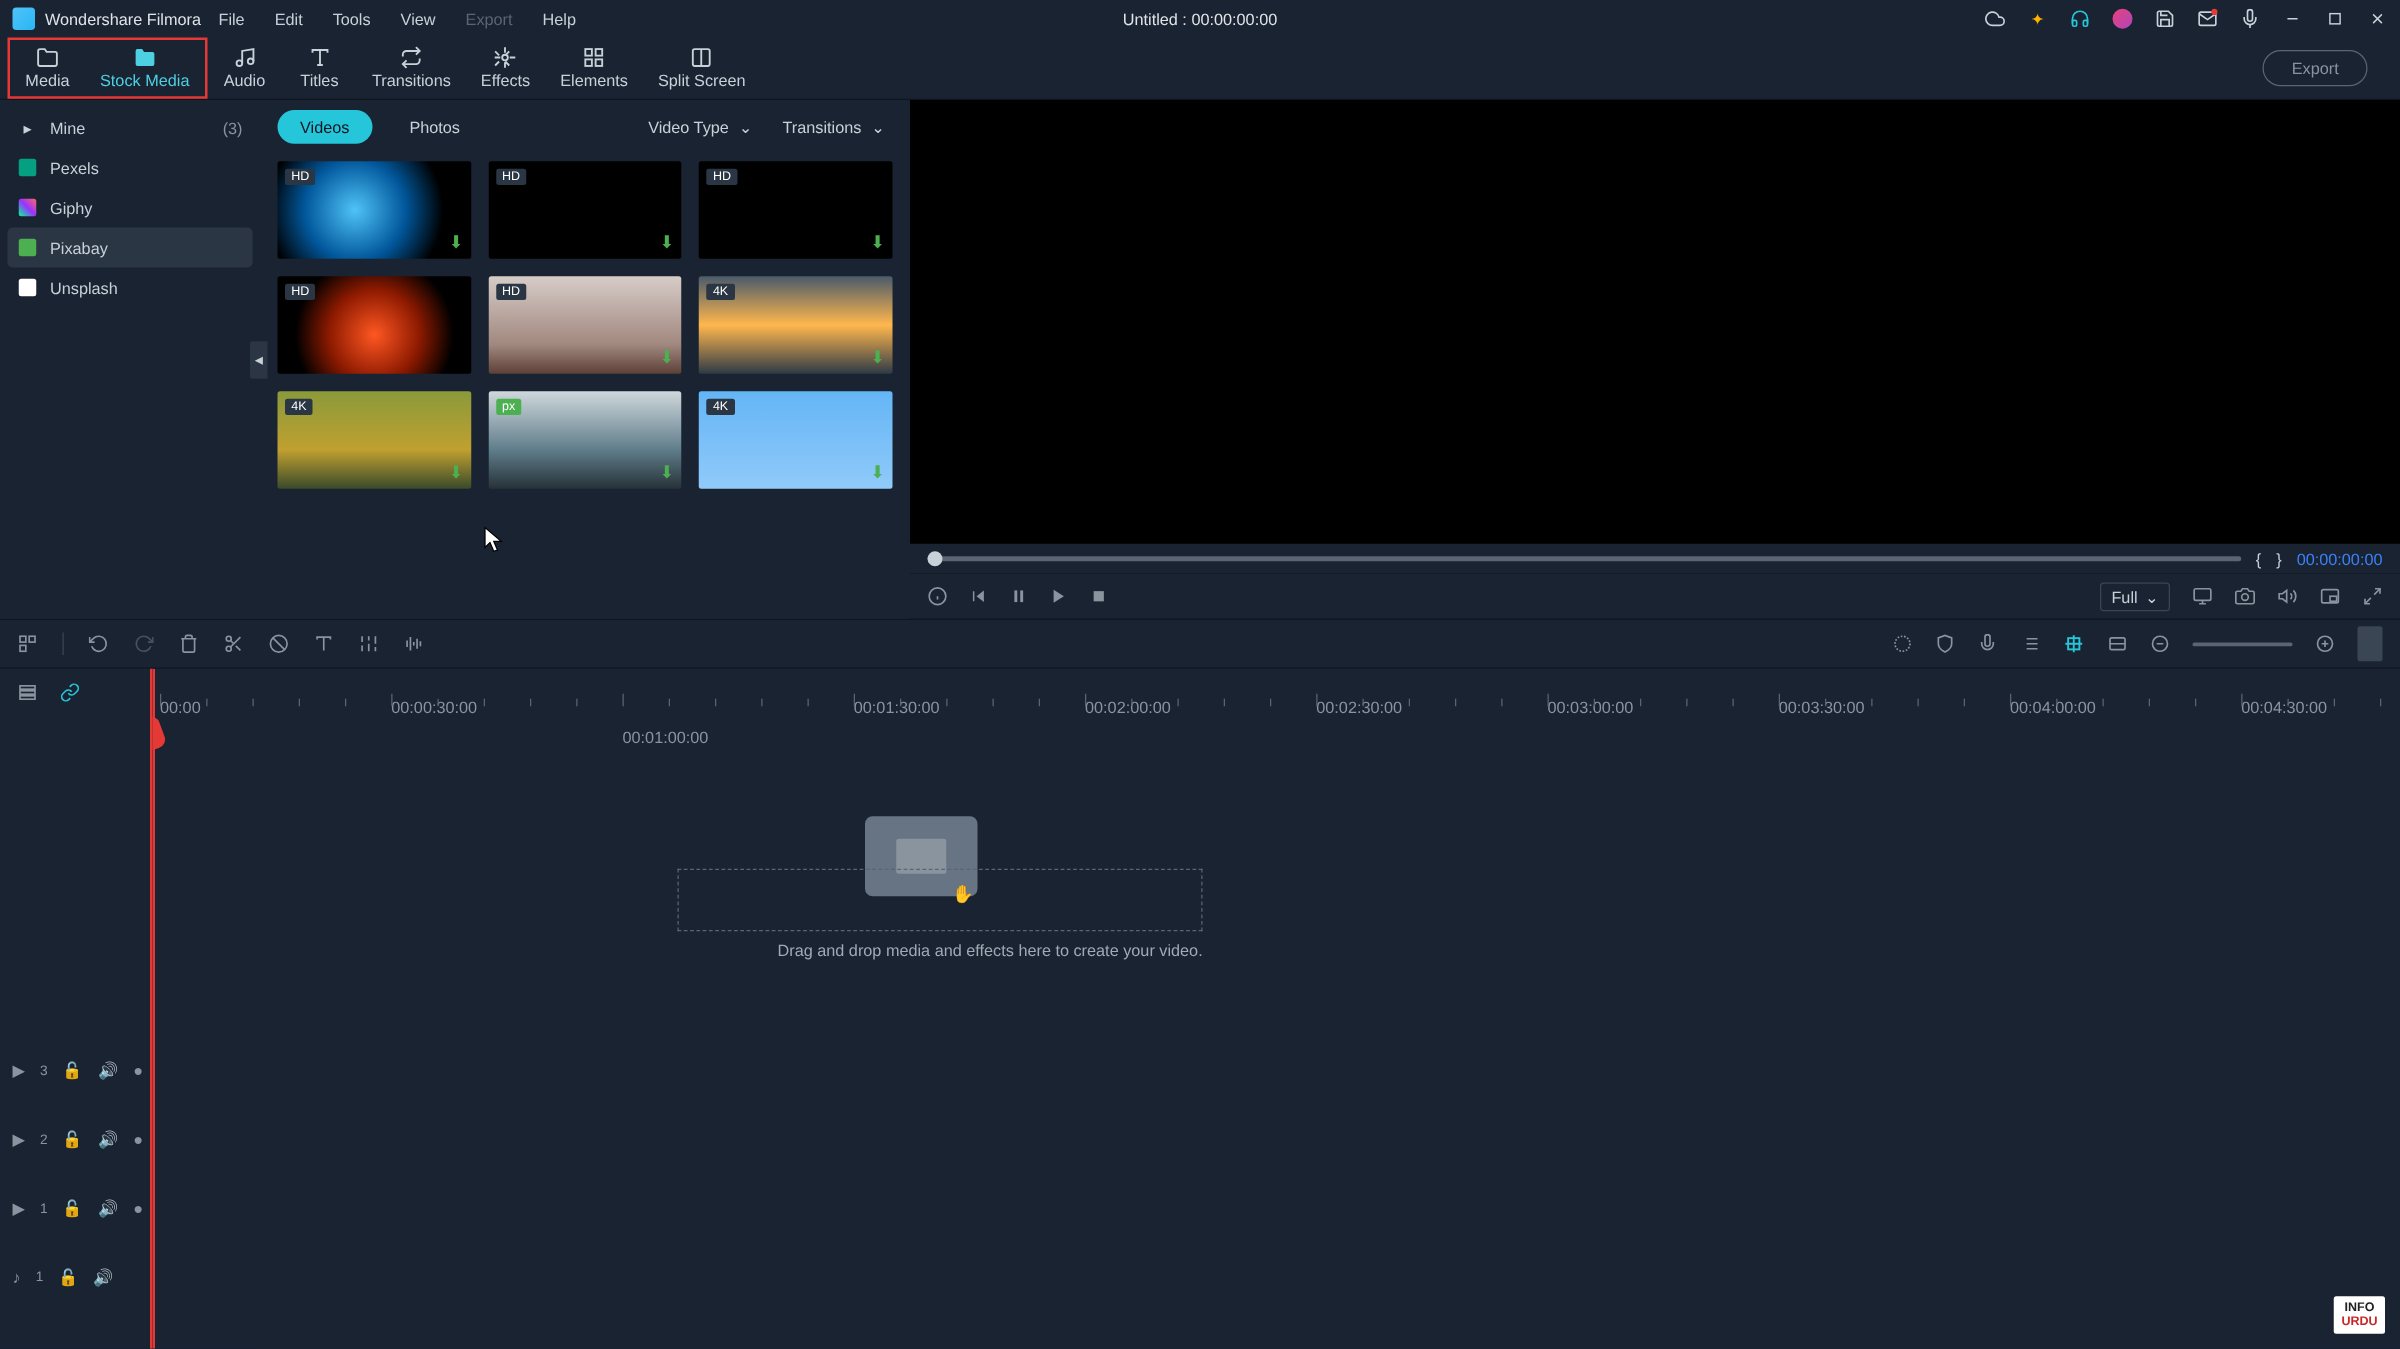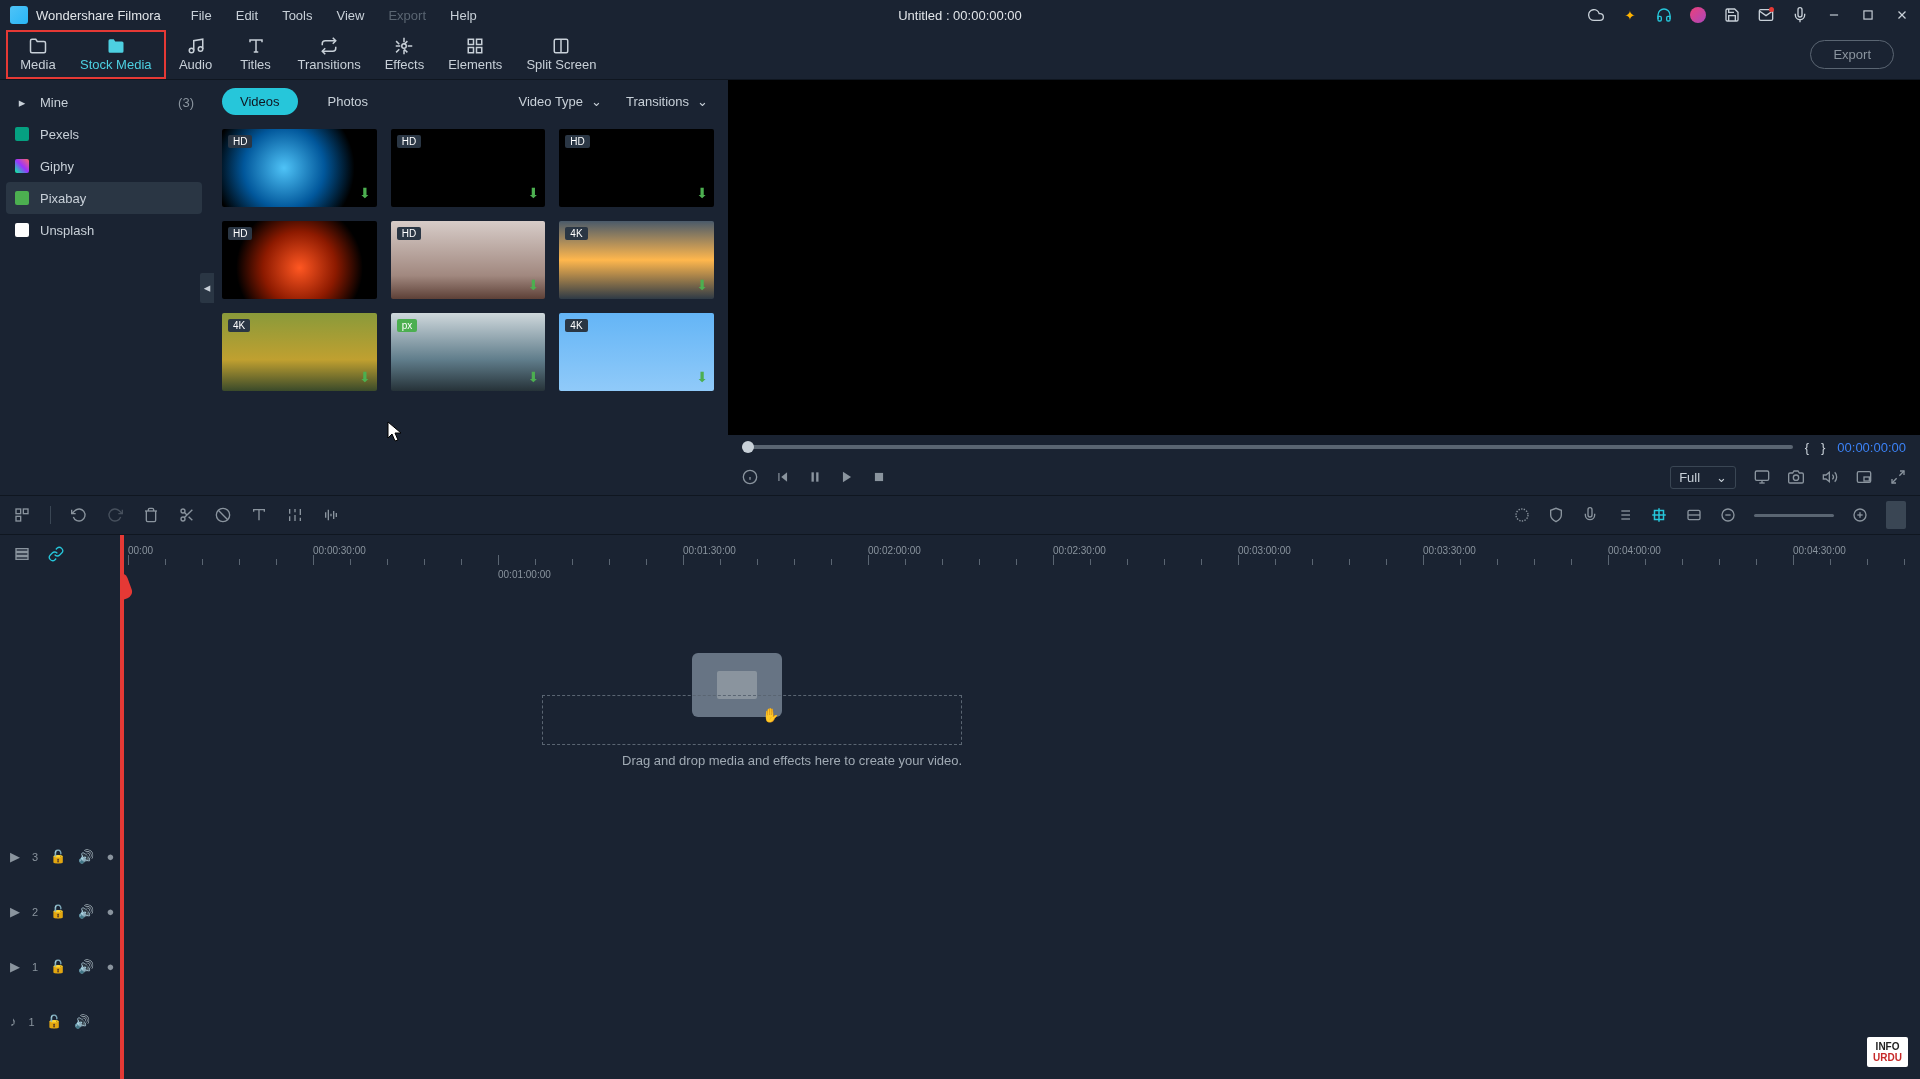--- a/index.html
+++ b/index.html
@@ -1,19 +1,19 @@
 <!DOCTYPE html>
 <html><head>
 <meta charset="utf-8">
 <style>
 * { margin: 0; padding: 0; box-sizing: border-box; font-family: -apple-system, BlinkMacSystemFont, 'Segoe UI', sans-serif; }
 body { background: #1a2332; color: #c8d0d8; width: 1920px; height: 1079px; overflow: hidden; font-size: 13px; }
 .titlebar { height: 30px; display: flex; align-items: center; padding: 0 10px; background: #1a2332; }
 .titlebar .logo { width: 18px; height: 18px; background: linear-gradient(135deg, #4fc3f7, #29b6f6); border-radius: 3px; margin-right: 8px; }
-.titlebar .app-name { color: #e0e4e8; font-size: 13px; margin-right: 30px; }
+.titlebar .app-name { color: #e0e4e8; font-size: 13px; margin-right: 14px; }
 .titlebar .menu { display: flex; gap: 24px; }
 .titlebar .menu span { cursor: pointer; color: #c8d0d8; }
 .titlebar .menu span.disabled { color: #5a6572; }
 .titlebar .center { position: absolute; left: 50%; transform: translateX(-50%); color: #e0e4e8; }
 .titlebar .right { margin-left: auto; display: flex; gap: 18px; align-items: center; }
 .titlebar .right .ico { width: 16px; height: 16px; display: flex; align-items: center; justify-content: center; color: #c8d0d8; cursor: pointer; }
 .ribbon { height: 50px; display: flex; align-items: center; padding: 0 6px; background: #1a2332; border-bottom: 1px solid #0f1620; }
 .ribbon-tab { display: flex; flex-direction: column; align-items: center; justify-content: center; padding: 2px 12px; min-width: 60px; cursor: pointer; color: #c8d0d8; gap: 2px; height: 100%; }
 .ribbon-tab.active { color: #4dd0e1; }
 .ribbon-tab .ric { width: 20px; height: 18px; display: flex; align-items: center; justify-content: center; }
@@ -42,33 +42,33 @@
 .thumb .dl { position: absolute; bottom: 6px; right: 6px; color: #4caf50; font-size: 14px; }
 .collapse-handle { position: absolute; left: -8px; top: 50%; transform: translateY(-50%); width: 14px; height: 30px; background: #2a3644; display: flex; align-items: center; justify-content: center; border-radius: 2px 0 0 2px; }
 .preview { flex: 1; background: #000; display: flex; flex-direction: column; }
 .preview-area { flex: 1; background: #000; }
 .preview-scrub { height: 24px; display: flex; align-items: center; padding: 0 14px; gap: 12px; background: #1a2332; }
 .scrub-track { flex: 1; height: 4px; background: #5a6572; border-radius: 2px; position: relative; }
 .scrub-track .knob { position: absolute; left: 0; top: -4px; width: 12px; height: 12px; background: #c8d0d8; border-radius: 50%; }
 .preview-controls { height: 36px; display: flex; align-items: center; padding: 0 14px; gap: 18px; background: #1a2332; }
 .pc-left { display: flex; gap: 18px; align-items: center; }
 .pc-right { margin-left: auto; display: flex; gap: 18px; align-items: center; }
-.quality-select { display: flex; align-items: center; gap: 16px; border: 1px solid #3a4654; padding: 3px 8px; border-radius: 3px; }
+.quality-select { display: flex; align-items: center; gap: 6px; border: 1px solid #3a4654; padding: 3px 8px; border-radius: 3px; }
 .toolbar { height: 40px; display: flex; align-items: center; padding: 0 14px; gap: 20px; background: #1a2332; border-top: 1px solid #0f1620; border-bottom: 1px solid #0f1620; }
 .toolbar .div { width: 1px; height: 18px; background: #3a4654; }
 .toolbar .tb-right { margin-left: auto; display: flex; gap: 18px; align-items: center; }
 .zoom-slider { width: 80px; height: 3px; background: #5a6572; border-radius: 2px; }
 .timeline { display: flex; height: calc(1079px - 30px - 50px - 415px - 40px); background: #1a2332; }
 .tl-left { width: 122px; border-right: 2px solid #e53935; position: relative; display: flex; flex-direction: column; }
 .tl-left-top { height: 38px; display: flex; align-items: center; gap: 18px; padding: 0 14px; }
 .track-header { height: 55px; display: flex; align-items: center; gap: 12px; padding: 0 10px; }
 .track-header .tn { font-size: 11px; color: #8a949e; }
 .tl-main { flex: 1; position: relative; overflow: hidden; }
 .ruler { height: 38px; position: relative; }
-.ruler .ts { position: absolute; top: 10px; font-size: 10px; color: #8a949e; }
+.ruler .ts { position: absolute; top: 23px; font-size: 13px; color: #8a949e; }
 .ruler .tick { position: absolute; top: 24px; width: 1px; height: 6px; background: #5a6572; }
 .ruler .tick.major { height: 10px; top: 20px; }
 .playhead { position: absolute; left: 0; top: 0; width: 2px; height: 100%; background: #e53935; }
 .playhead-knob { position: absolute; top: 38px; left: -6px; width: 14px; height: 26px; background: #e53935; border-radius: 7px 7px 7px 0; transform: rotate(-20deg); }
 .drop-zone { position: absolute; top: 160px; left: 420px; width: 420px; height: 50px; border: 1px dashed #5a6572; }
 .drop-graphic { position: absolute; top: 118px; left: 570px; width: 90px; height: 64px; background: #677484; border-radius: 6px; display: flex; align-items: center; justify-content: center; }
 .drop-graphic::after { content: ''; width: 40px; height: 28px; background: #8a949e; border-radius: 2px; }
 .drop-cursor { position: absolute; top: 172px; left: 640px; color: #fff; font-size: 14px; }
 .drop-text { position: absolute; top: 218px; left: 500px; color: #a0aab4; }
 .info-badge { position: absolute; bottom: 12px; right: 12px; background: #fff; color: #222; font-size: 10px; font-weight: bold; padding: 4px 6px; border-radius: 2px; line-height: 1.1; text-align: center; }

